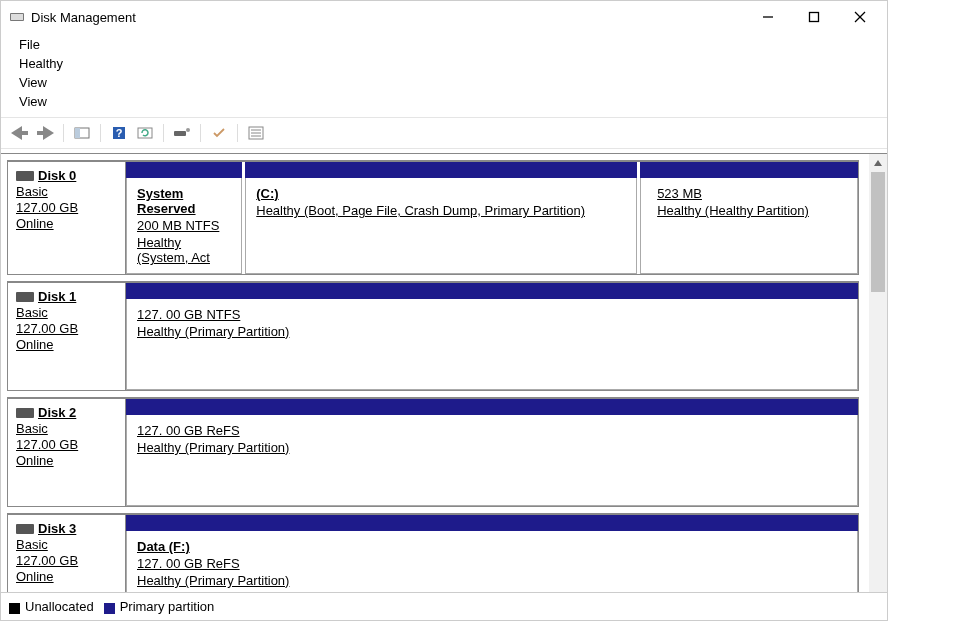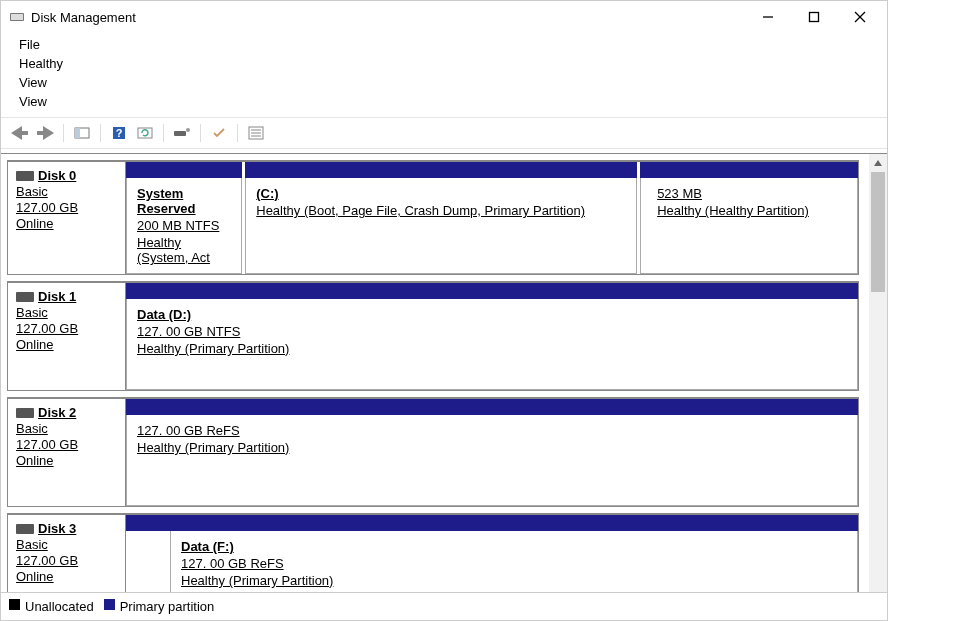--- a/index.html
+++ b/index.html
@@ -35,21 +35,21 @@
     
     .partitions { flex: 1; display: flex; flex-direction: column; }
     .part-bars { display: flex; gap: 3px; padding: 0; }
     .part-bar { height: 16px; background: #1e1b8b; }
     .part-bodies { flex: 1; display: flex; gap: 3px; }
     .part-body { border: 1px solid #aaa; border-top: none; padding: 8px 10px; display: flex; flex-direction: column; gap: 2px; }
     .part-title { font-weight: bold; }
     .part-line { font-size: 13px; }
     
     .legend { display: flex; align-items: center; gap: 10px; padding: 6px 8px; border-top: 1px solid #ccc; }
-    .legend-item { display: flex; align-items: flex-start; gap: 5px; font-size: 13px; }
+    .legend-item { display: flex; align-items: flex-end; gap: 5px; font-size: 13px; }
     .swatch { width: 11px; height: 11px; }
     .sw-black { background: #000; }
     .sw-blue { background: #1e1b8b; }
     
     
     .arrow-left, .arrow-right { width:0; height:0; border-top:7px solid transparent; border-bottom:7px solid transparent; }
     .arrow-left { border-right: 11px solid #888;}
     .arrow-right { border-left: 11px solid #888;}
     .arrow-stem { width:6px; height:4px; background:#888;}
     .nav-arrow { display:flex; align-items:center;}
@@ -191,21 +191,20 @@
             <div class="disk-meta">Basic</div>
             <div class="disk-meta">127.00 GB</div>
             <div class="disk-meta">Online</div>
           </div>
           <div class="partitions">
             <div class="part-bars">
               <div class="part-bar" style="width: 100%;"></div>
             </div>
             <div class="part-bodies">
               <div class="part-body" style="width: 100%;">
-                <div class="part-title">Data (D:)</div>
                 <div class="part-line">127. 00 GB NTFS</div>
                 <div class="part-line">Healthy (Primary Partition)</div>
               </div>
             </div>
           </div>
         </div>
         <div class="disk-row">
           <div class="disk-info">
             <div class="disk-icon-line">
               <span class="disk-icon"></span>
@@ -235,21 +234,21 @@
             </div>
             <div class="disk-meta">Basic</div>
             <div class="disk-meta">127.00 GB</div>
             <div class="disk-meta">Online</div>
           </div>
           <div class="partitions">
             <div class="part-bars">
               <div class="part-bar" style="width: 100%;"></div>
             </div>
             <div class="part-bodies">
-              <div class="part-body" style="width: 100%; margin-left: 44px;">
+              <div class="part-body" style="width: 100%;">
                 <div class="part-title">Data (F:)</div>
                 <div class="part-line">127. 00 GB ReFS</div>
                 <div class="part-line">Healthy (Primary Partition)</div>
               </div>
             </div>
           </div>
         </div>
       </div>
     <div class="scrollbar-gutter">
       <div class="scroll-arrow-up">

